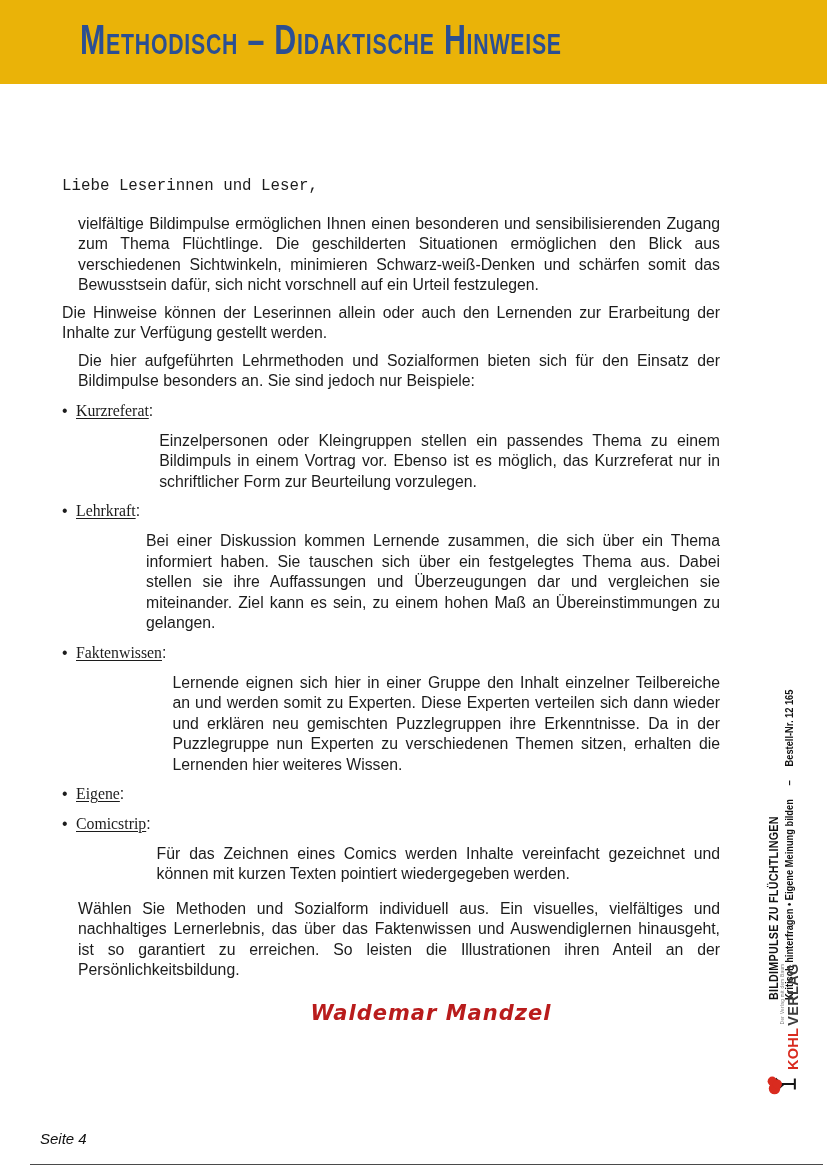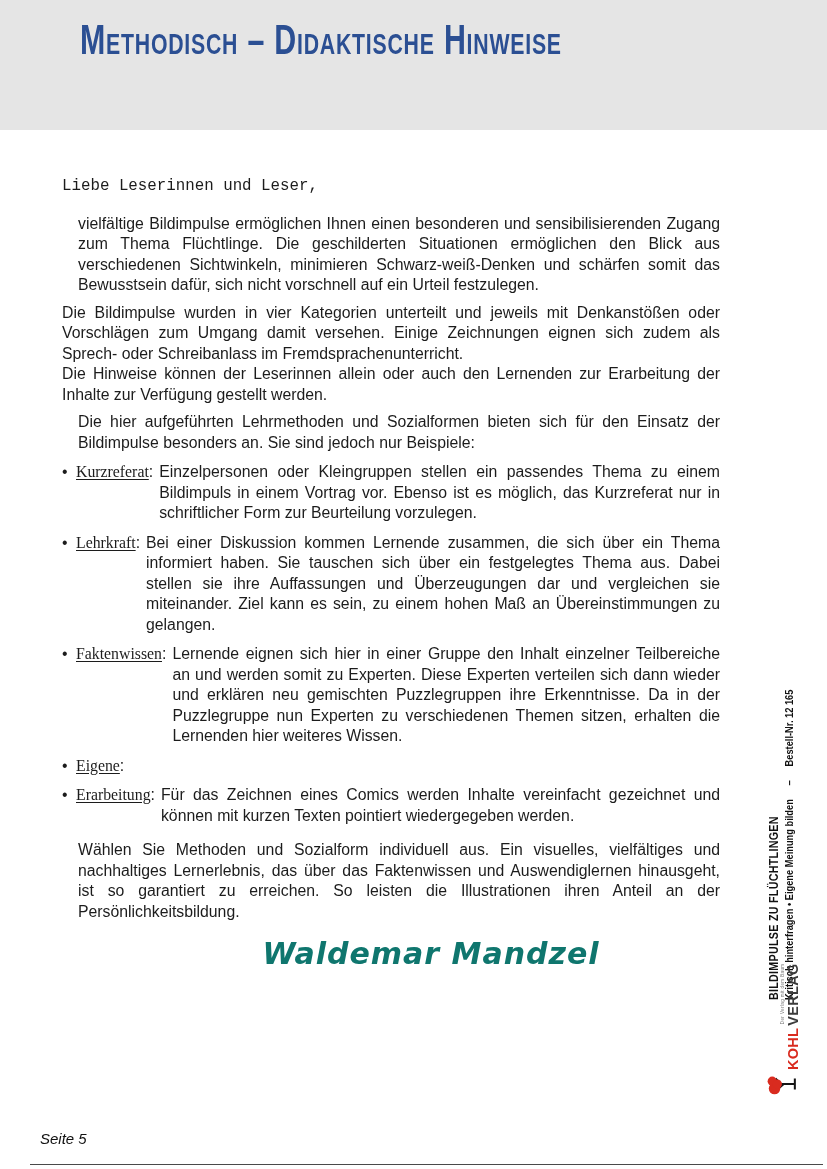--- a/index.html
+++ b/index.html
@@ -2,21 +2,21 @@
 <html lang="de"><head>
 <meta charset="utf-8">
 <style>
   html,body{margin:0;padding:0;background:#888;}
   .page{
     position:relative;width:827px;height:1169px;background:#ffffff;
     font-family:"Liberation Sans",sans-serif;color:#1c1c1c;overflow:hidden;
     margin:0 auto;
   }
   
-  .band{position:absolute;left:0;top:0;width:827px;height:130px;background:#e5e5e5;}
+  .band{position:absolute;left:0;top:0;width:827px;height:84px;background:#eab308;}
   .band h1{
     position:absolute;left:80px;top:14px;margin:0;
     font-family:"Liberation Sans",sans-serif;
     font-weight:900;font-size:40px;line-height:46px;
     font-variant:small-caps;letter-spacing:1px;color:#2b4f93;
     transform:scaleX(0.76) scaleY(1.08);transform-origin:0 0;white-space:nowrap;
   }
   
   .content{
     position:absolute;left:62px;top:118px;width:658px;
@@ -25,27 +25,27 @@
   .salutation{margin:58px 0 17px 0;text-align:left;font-family:Liberation Mono, monospace;}
   .para{margin:0 0 7px 16px;}
   .group p{margin:0;}
   .group{margin:0 0 7px 0;}
   .methods-intro{margin-bottom:9px;}
   ul.methods{list-style:none;margin:0;padding:0;}
   ul.methods li{display:flex;align-items:flex-start;margin:0 0 9px 0;}
   ul.methods .marker{flex:0 0 14px;text-align:left;}
   ul.methods .blabel{white-space:nowrap;margin-right:6px;}
   ul.methods .blabel u{text-underline-offset:2px;font-family:Liberation Serif, serif;}
-  ul.methods .btext{flex:1 1 auto;text-align:justify;}
+  ul.methods .btext{flex:1 1 auto;text-align:justify;margin-top:30px;}
   .closing1{margin-top:14px;margin-bottom:22px;}
   .closing2{margin-bottom:10px;text-align:left;}
   .signature{
     text-align:center;transform:translateX(40px);
     font-family:"DejaVu Sans",sans-serif;font-style:italic;font-weight:bold;
-    font-size:30px;letter-spacing:1px;color:#0f766e;
+    font-size:21px;letter-spacing:1px;color:#b91c1c;
   }
   
   .spine{
     position:absolute;left:766px;top:1000px;width:392px;
     transform:rotate(-90deg) scaleX(0.86);transform-origin:0 0;
     color:#111;white-space:nowrap;
   }
   .spine .line1{font-size:12.5px;font-weight:bold;letter-spacing:.3px;line-height:16px;}
   .spine .line2{display:flex;gap:16px;font-size:10.8px;font-weight:bold;line-height:14px;align-items:baseline;}
   
@@ -74,21 +74,20 @@
   <header class="band">
     <h1>Methodisch – Didaktische Hinweise</h1>
   </header>
 
   <main class="content">
     <p class="salutation">Liebe Leserinnen und Leser,</p>
 
     <p class="para">vielfältige Bildimpulse ermöglichen Ihnen einen besonderen und sensibilisierenden Zugang zum Thema Flüchtlinge. Die geschilderten Situationen ermöglichen den Blick aus verschiedenen Sichtwinkeln, minimieren Schwarz-weiß-Denken und schärfen somit das Bewusstsein dafür, sich nicht vorschnell auf ein Urteil festzulegen.</p>
 
     <div class="group">
-      <p>Die Bildimpulse wurden in vier Kategorien unterteilt und jeweils mit Denkanstößen oder Vorschlägen zum Umgang damit versehen. Einige Zeichnungen eignen sich zudem als Sprech- oder Schreibanlass im Fremdsprachenunterricht.</p>
       <p>Die Hinweise können der Leserinnen allein oder auch den Lernenden zur Erarbeitung der Inhalte zur Verfügung gestellt werden.</p>
     </div>
 
     <p class="para methods-intro">Die hier aufgeführten Lehrmethoden und Sozialformen bieten sich für den Einsatz der Bildimpulse besonders an. Sie sind jedoch nur Beispiele:</p>
 
     <ul class="methods" id="bullet-list">
         <li>
           <span class="marker">•</span>
           <span class="blabel"><u>Kurzreferat</u><span>:</span></span>
           <div class="btext">Einzelpersonen oder Kleingruppen stellen ein passendes Thema zu einem Bildimpuls in einem Vortrag vor. Ebenso ist es möglich, das Kurzreferat nur in schriftlicher Form zur Beurteilung vorzulegen.</div>
@@ -102,21 +101,21 @@
           <span class="marker">•</span>
           <span class="blabel"><u>Faktenwissen</u><span>:</span></span>
           <div class="btext">Lernende eignen sich hier in einer Gruppe den Inhalt einzelner Teilbereiche an und werden somit zu Experten. Diese Experten verteilen sich dann wieder und erklären neu gemischten Puzzlegruppen ihre Erkenntnisse. Da in der Puzzlegruppe nun Experten zu verschiedenen Themen sitzen, erhalten die Lernenden hier weiteres Wissen.</div>
         </li>
         <li>
           <span class="marker">•</span>
           <span class="blabel"><u>Eigene</u><span>:</span></span>
         </li>
         <li>
           <span class="marker">•</span>
-          <span class="blabel"><u>Erarbeitung</u><span>:</span></span>
+          <span class="blabel"><u>Comicstrip</u><span>:</span></span>
           <div class="btext">Für das Zeichnen eines Comics werden Inhalte vereinfacht gezeichnet und können mit kurzen Texten pointiert wiedergegeben werden.</div>
         </li>
       </ul>
 
     <p class="para closing1">Wählen Sie Methoden und Sozialform individuell aus. Ein visuelles, vielfältiges und nachhaltiges Lernerlebnis, das über das Faktenwissen und Auswendiglernen hinausgeht, ist so garantiert zu erreichen. So leisten die Illustrationen ihren Anteil an der Persönlichkeitsbildung.</p>
 
     <div class="signature">Waldemar Mandzel</div>
   </main>
 
   <aside class="spine">
@@ -139,16 +138,16 @@
     </span>
     <span class="words">
       <span class="tagline">Der Verlag mit dem Baum</span>
       <span class="names">
         <span class="kohl">KOHL</span>
         <span class="verlag">VERLAG</span>
       </span>
     </span>
   </div>
 
-  <span class="pageno">Seite 5</span>
+  <span class="pageno">Seite 4</span>
   <div class="bottom-rule"></div>
 
 </div>
 
 </body></html>

